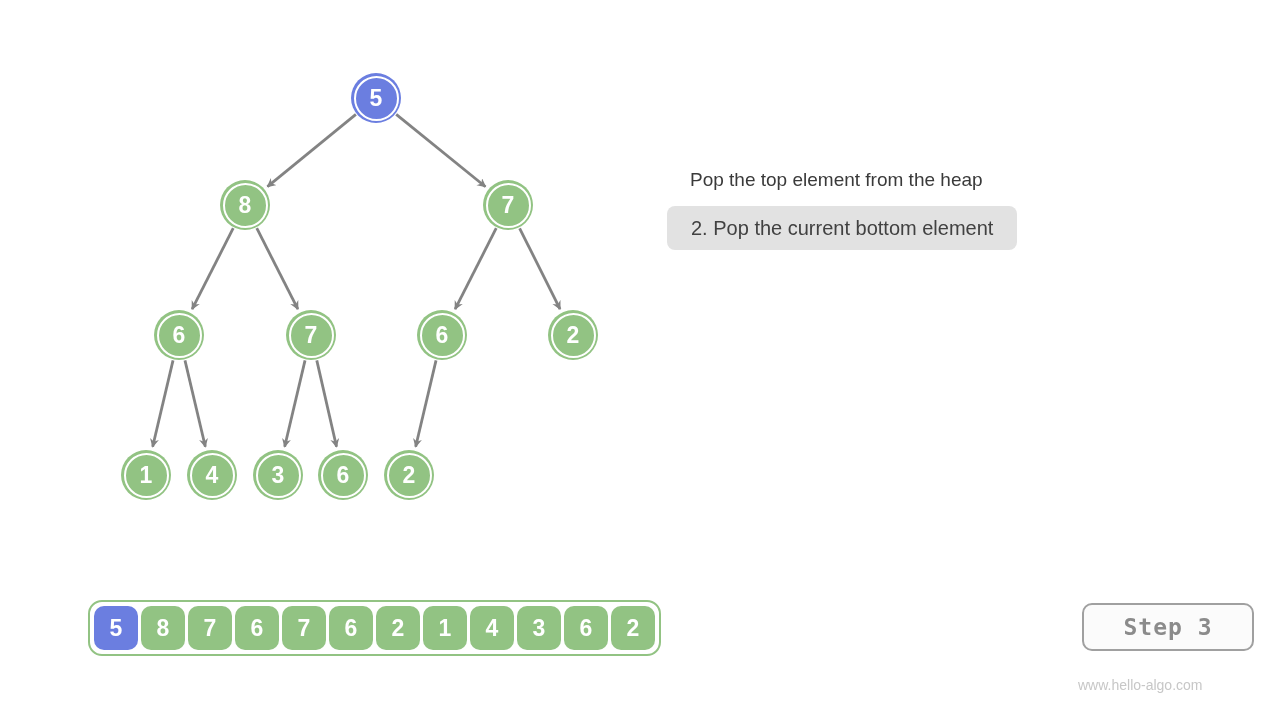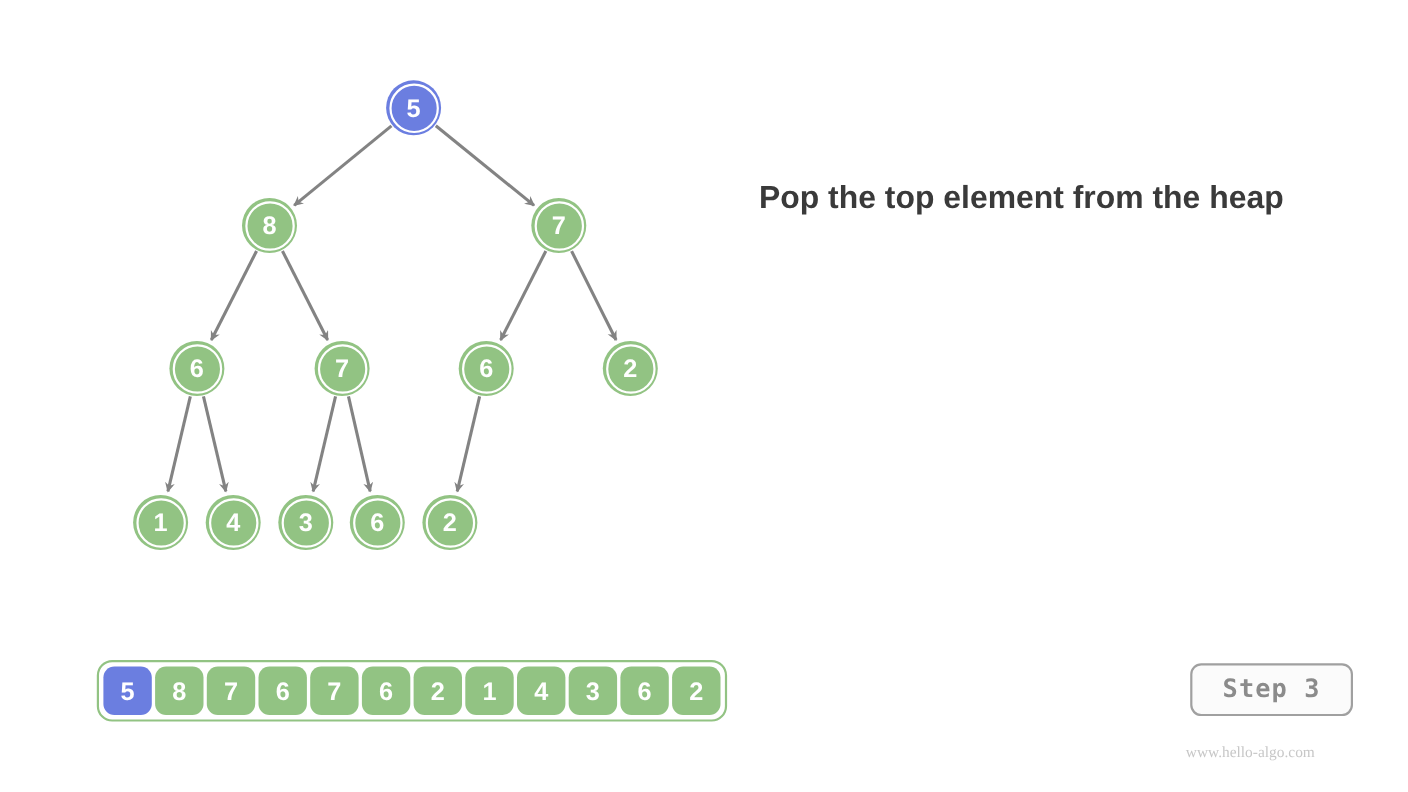--- a/index.html
+++ b/index.html
@@ -47,22 +47,22 @@
     font-size: 23px;
     font-weight: bold;
     line-height: 1;
   }
 
   
   .panel-title {
     position: absolute;
     left: 690px;
     top: 166px;
-    font-size: 29px;
-    font-weight: bold;
+    font-size: 19px;
+    font-weight: normal;
     color: #3A3A3A;
     line-height: 28px;
     white-space: nowrap;
   }
   .steps-wrap {
     position: absolute;
     left: 667px;
     top: 206px;
   }
   .instruction-step {
@@ -102,40 +102,40 @@
     font-size: 23px;
     font-weight: bold;
   }
   .array-cell.highlight { background: #6B7EE0; }
 
   
   .step-box {
     position: absolute;
     left: 1082px;
     top: 603px;
-    width: 148px;
+    width: 172px;
     height: 48px;
     box-sizing: border-box;
     border: 2px solid #A0A0A0;
     border-radius: 10px;
     background: #FBFBFB;
     display: flex;
     align-items: center;
     justify-content: center;
     font-family: "DejaVu Sans Mono", monospace;
     font-size: 23px;
     font-weight: bold;
     color: #8B8B8B;
     letter-spacing: 1px;
   }
   .watermark {
     position: absolute;
     left: 1078px;
     top: 677px;
-    font-family: Liberation Serif, serif;
+    font-family: Liberation Sans, sans-serif;
     font-size: 14px;
     color: #C7C7C7;
     white-space: nowrap;
   }
 </style>
 </head>
 <body>
 
 <div class="canvas">
 
@@ -193,20 +193,21 @@
         <span class="node-value">6</span>
       </div>
       <div class="tree-node" style="left: 384px; top: 450px;">
         <span class="node-value">2</span>
       </div>
     </div>
 
   <div class="panel-title">Pop the top element from the heap</div>
 
   <div class="steps-wrap" id="steps">
+      <div class="instruction-step highlighted">2. Pop the current bottom element</div>
     </div>
 
   <div class="array-box" id="array-box">
       <div class="array-cell highlight">5</div>
       <div class="array-cell">8</div>
       <div class="array-cell">7</div>
       <div class="array-cell">6</div>
       <div class="array-cell">7</div>
       <div class="array-cell">6</div>
       <div class="array-cell">2</div>

